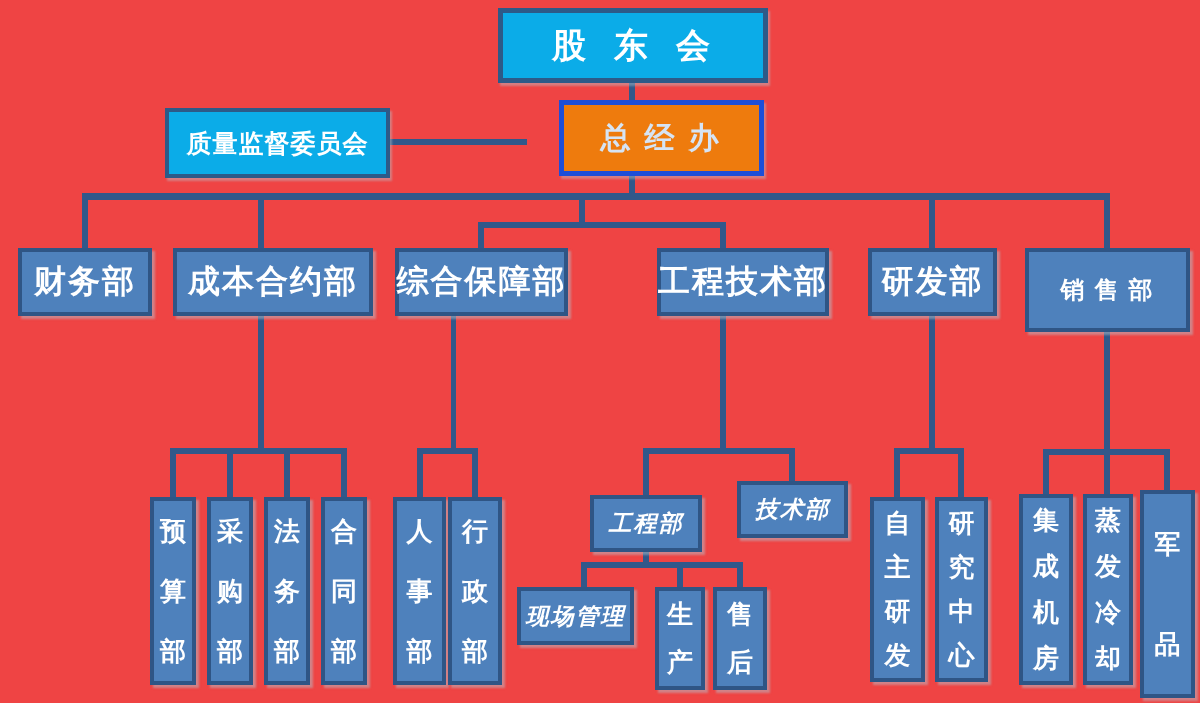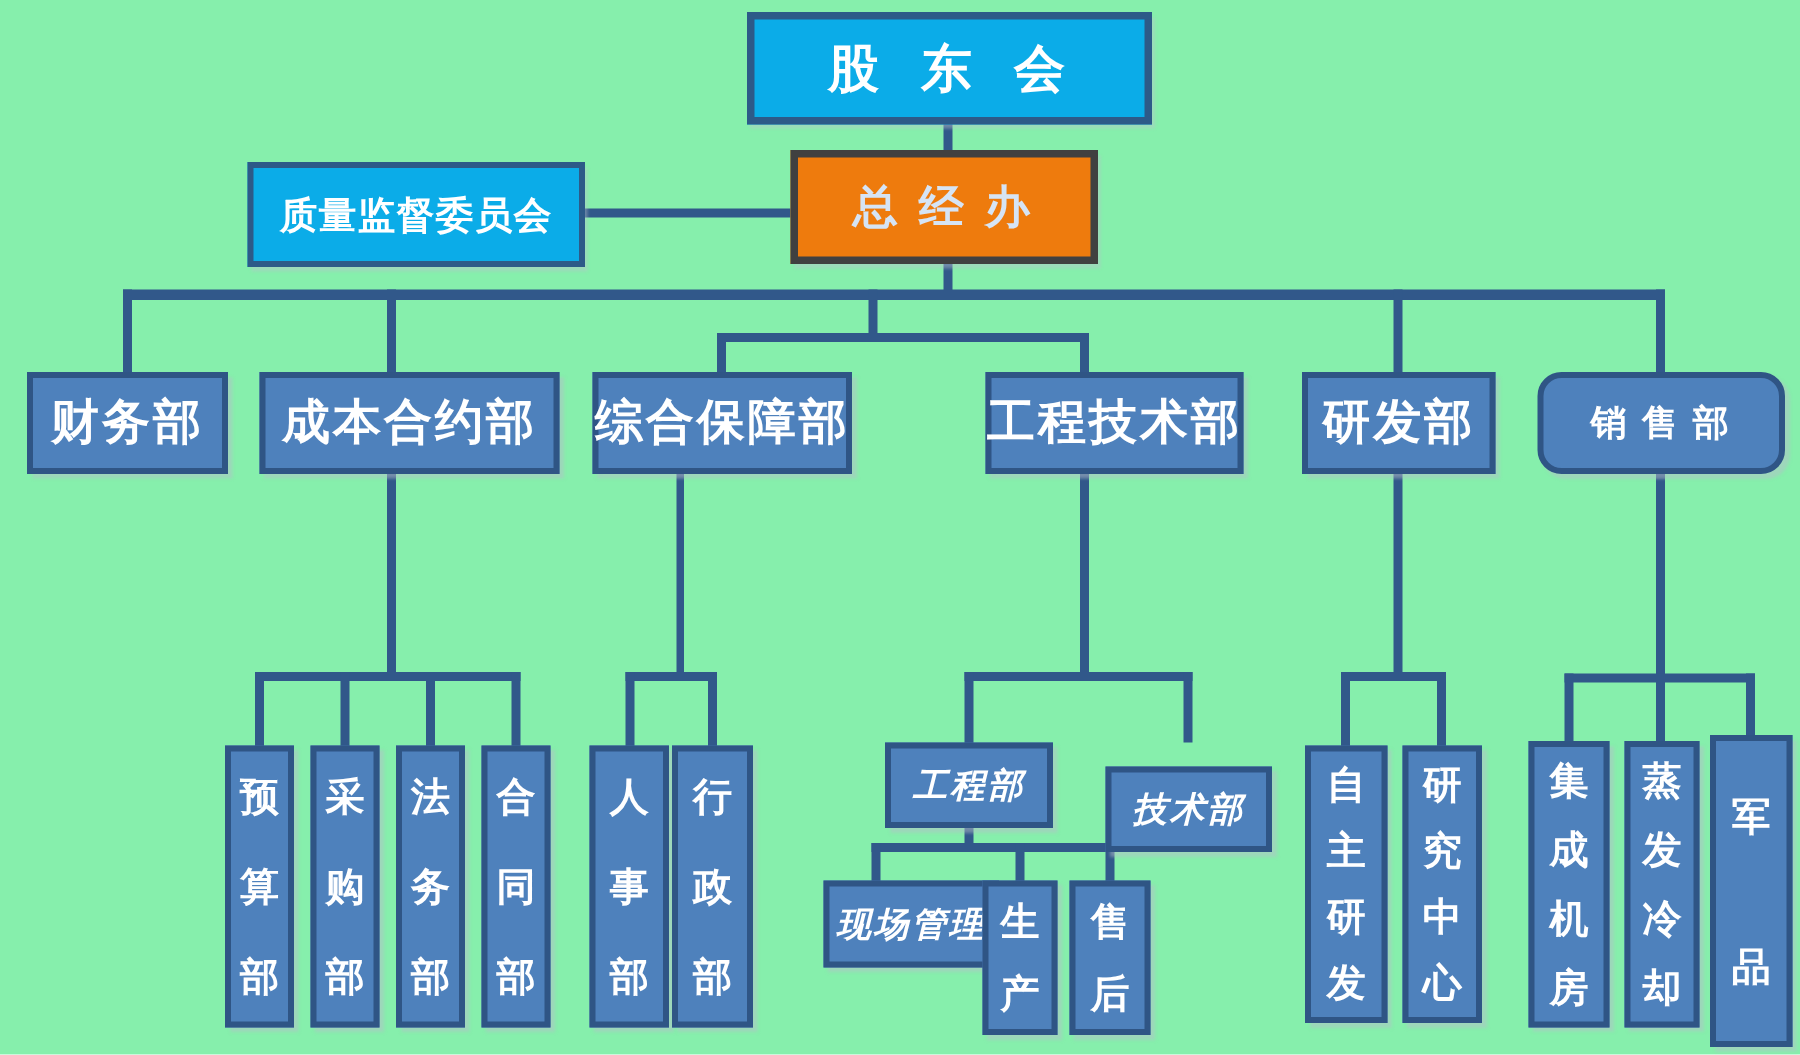--- a/index.html
+++ b/index.html
@@ -1,26 +1,26 @@
 <!DOCTYPE html>
 <html><head>
 <meta charset="utf-8">
 <style>
   html,body{margin:0;padding:0;background:#ffffff;}
   #canvas{
-    position:relative;width:1200px;height:703px;background:#86efac;overflow:hidden;
+    position:relative;width:1200px;height:703px;background:#ef4444;overflow:hidden;
     font-family:"Liberation Sans","DejaVu Sans",sans-serif;
     text-align:center;
   }
   .box{
     position:absolute;display:flex;align-items:center;justify-content:center;
     box-sizing:border-box;font-weight:bold;color:#ffffff;
   }
   .cyan{background:#0BACE8;border:4px solid #2D5A88;box-shadow:2px 3px 2px rgba(185,195,205,.45);}
-  .orange{background:#EE7B0D;border:5px solid #404040;color:#D6E4F4;box-shadow:2px 3px 2px rgba(185,195,205,.45);}
+  .orange{background:#EE7B0D;border:5px solid #1d4ed8;color:#D6E4F4;box-shadow:2px 3px 2px rgba(185,195,205,.45);margin-left:32px;}
   .blue{background:#4E81BC;border:4px solid #2F5585;box-shadow:3px 3px 2px rgba(182,192,202,.5);}
   .line{position:absolute;background:#31588A;}
   .label{white-space:nowrap;}
   .t-share{font-size:34px;letter-spacing:28px;padding-left:24px;}
   .t-gm{font-size:30px;letter-spacing:14px;padding-left:10px;}
   .t-qc{font-size:25px;letter-spacing:1px;}
   .t-l2{font-size:32px;letter-spacing:2px;}
   .t-sales{font-size:24px;letter-spacing:10px;padding-left:8px;}
   .t-l3h{font-size:23px;letter-spacing:2px;font-style:italic;}
   
@@ -99,21 +99,21 @@
   </div>
   <div class="box blue" style="left:395px;top:248px;width:173px;height:68px;">
     <span class="label t-l2">综合保障部</span>
   </div>
   <div class="box blue" style="left:637px;top:248px;width:172px;height:68px;margin-left:20px;">
     <span class="label t-l2">工程技术部</span>
   </div>
   <div class="box blue" style="left:868px;top:248px;width:129px;height:68px;">
     <span class="label t-l2">研发部</span>
   </div>
-  <div class="box blue" style="left:1025px;top:248px;width:165px;height:68px;border-radius:16px;">
+  <div class="box blue" style="left:1025px;top:248px;width:165px;height:84px;">
     <span class="label t-sales">销售部</span>
   </div>
 
   <div class="box blue" style="left:150px;top:497px;width:46px;height:188px;">
     <span class="vbox">
         <span>预</span>
         <span>算</span>
         <span>部</span>
       </span>
   </div>
@@ -150,25 +150,25 @@
     <span class="vbox">
         <span>行</span>
         <span>政</span>
         <span>部</span>
       </span>
   </div>
 
   <div class="box blue" style="left:590px;top:495px;width:112px;height:57px;">
     <span class="label t-l3h">工程部</span>
   </div>
-  <div class="box blue" style="left:737px;top:511px;width:111px;height:57px;">
+  <div class="box blue" style="left:737px;top:481px;width:111px;height:57px;">
     <span class="label t-l3h">技术部</span>
   </div>
 
-  <div class="box blue" style="left:517px;top:587px;width:117px;height:58px;margin-left:32px;">
+  <div class="box blue" style="left:517px;top:587px;width:117px;height:58px;">
     <span class="label t-l3h">现场管理</span>
   </div>
   <div class="box blue" style="left:655px;top:587px;width:50px;height:103px;">
     <span class="vbox">
         <span>生</span>
         <span>产</span>
       </span>
   </div>
   <div class="box blue" style="left:713px;top:587px;width:54px;height:103px;">
     <span class="vbox">

